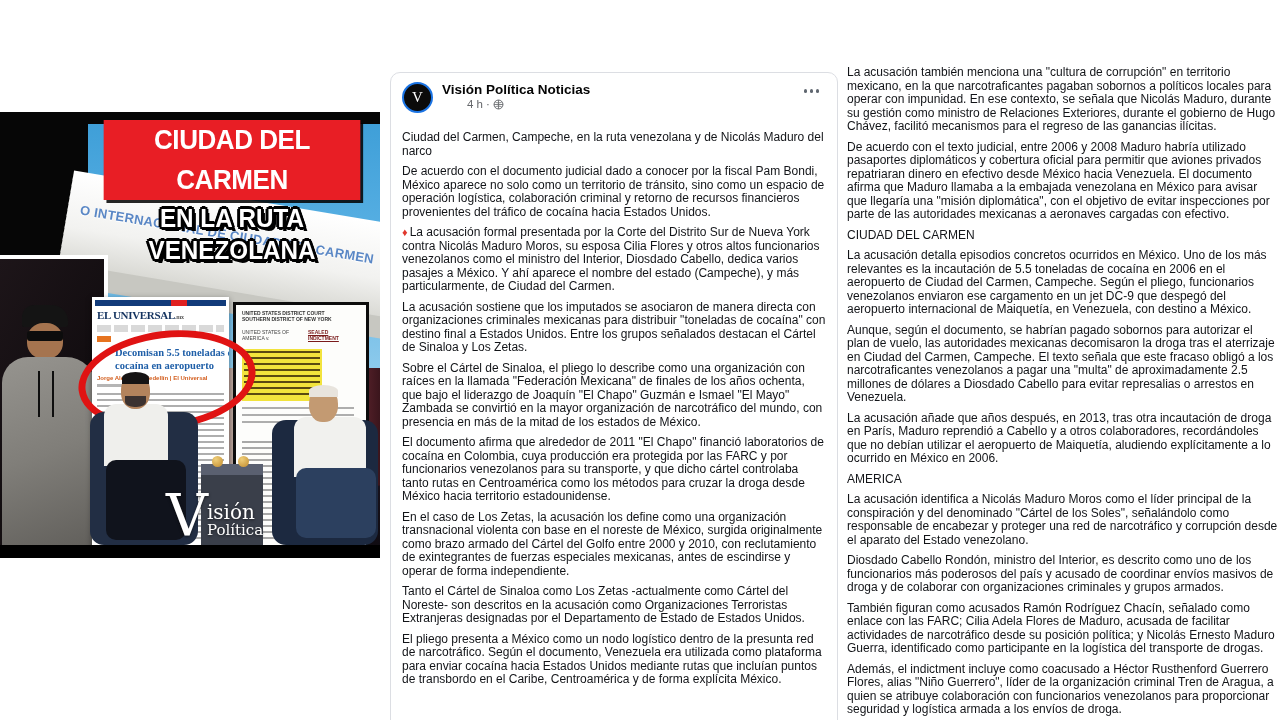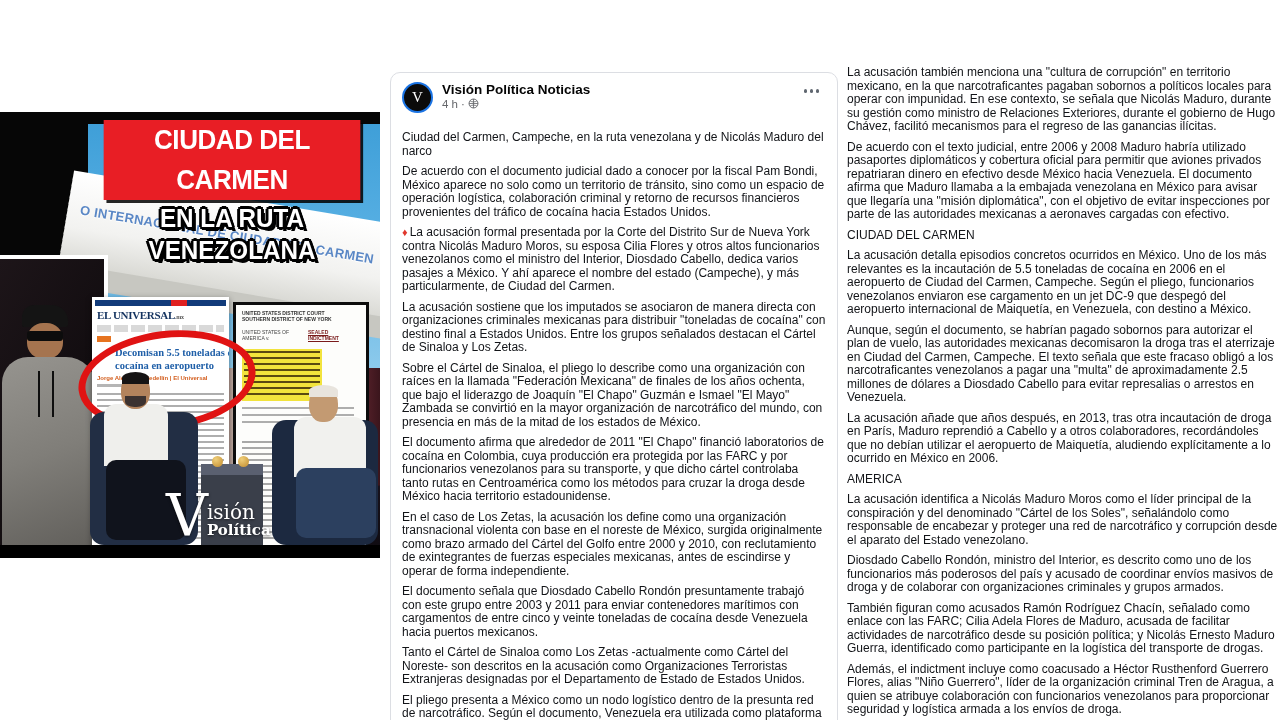--- a/index.html
+++ b/index.html
@@ -90,32 +90,32 @@
   .cube{position:absolute;left:201px;top:352px;width:62px;height:81px;z-index:7;
     background:linear-gradient(180deg,#5a6070 0 13%,#3a3f4a 13% 100%);}
   .bell{position:absolute;top:344px;width:11px;height:11px;border-radius:50%;z-index:8;
     background:radial-gradient(circle at 35% 30%,#f0cf7a,#c08a2d);}
   .bell.b1{left:212px;} .bell.b2{left:238px;}
   .watermark{position:absolute;left:166px;top:376px;z-index:9;color:#fff;font-family:"DejaVu Serif","Liberation Serif",serif;
     text-shadow:0 1px 3px rgba(0,0,0,.6);display:flex;}
   .wm-v{font-size:58px;line-height:54px;}
   .wm-rest{display:flex;flex-direction:column;margin:14px 0 13px -1px;}
   .wm-l1{font-size:20px;line-height:20px;}
-  .wm-l2{font-size:15px;line-height:16px;font-weight:bold;}
+  .wm-l2{font-size:15px;line-height:16px;}
   .bottom-strip{position:absolute;left:0;top:433px;width:380px;height:13px;background:#000;z-index:10;}
   
   .card{position:absolute;left:390px;top:72px;width:448px;height:700px;background:#fff;
     border:1px solid #dcdee3;border-radius:10px;box-sizing:border-box;}
   .ph{position:relative;padding:9px 12px 0 11px;height:42px;}
   .avatar{position:absolute;left:11px;top:9px;width:31px;height:31px;border-radius:50%;background:#0b0b0b;
     border:2px solid #1b74e4;box-sizing:border-box;display:flex;align-items:center;justify-content:center;
     color:#fff;font-family:"Liberation Serif",serif;font-size:15px;cursor:pointer;}
   .hmeta{margin-left:40px;}
   .author{font-size:13.5px;font-weight:700;color:#050505;line-height:16px;cursor:pointer;}
-  .sub{display:flex;gap:3px;font-size:11.5px;color:#65676b;line-height:13px;}
+  .sub{display:flex;align-items:center;gap:3px;font-size:11.5px;color:#65676b;line-height:13px;margin-left:25px;}
   .dots{position:absolute;right:14px;top:12px;display:flex;gap:2.5px;cursor:pointer;padding:4px;}
   .dots i{width:3.5px;height:3.5px;border-radius:50%;background:#606770;}
   .ptext{padding:7px 11px 0 11px;font-size:12px;line-height:13.5px;color:#121418;}
   .ptext p{margin:0 0 7px 0;}
   .lead-diamond{color:#e0382d;font-size:11px;margin-right:2px;}
   .col2{position:absolute;left:846px;top:66px;width:434px;font-size:12px;line-height:13.5px;color:#121418;box-sizing:border-box;padding-right:2px;}
   .col2 p{margin:0 0 7px 1px;}
   .globe{flex:0 0 auto;}
 </style>
 </head>
@@ -215,21 +215,20 @@
   </div>
   <div class="ptext">
 
   <p><span>Ciudad del Carmen, Campeche, en la ruta venezolana y de Nicolás Maduro del narco</span></p>
       <p><span>De acuerdo con el documento judicial dado a conocer por la fiscal Pam Bondi, México aparece no solo como un territorio de tránsito, sino como un espacio de operación logística, colaboración criminal y retorno de recursos financieros provenientes del tráfico de cocaína hacia Estados Unidos.</span></p>
       <p><span class="lead-diamond">♦</span><span>La acusación formal presentada por la Corte del Distrito Sur de Nueva York contra Nicolás Maduro Moros, su esposa Cilia Flores y otros altos funcionarios venezolanos como el ministro del Interior, Diosdado Cabello, dedica varios pasajes a México. Y ahí aparece el nombre del estado (Campeche), y más particularmente, de Ciudad del Carmen.</span></p>
       <p><span>La acusación sostiene que los imputados se asociaron de manera directa con organizaciones criminales mexicanas para distribuir "toneladas de cocaína" con destino final a Estados Unidos. Entre los grupos señalados destacan el Cártel de Sinaloa y Los Zetas.</span></p>
       <p><span>Sobre el Cártel de Sinaloa, el pliego lo describe como una organización con raíces en la llamada "Federación Mexicana" de finales de los años ochenta, que bajo el liderazgo de Joaquín "El Chapo" Guzmán e Ismael "El Mayo" Zambada se convirtió en la mayor organización de narcotráfico del mundo, con presencia en más de la mitad de los estados de México.</span></p>
       <p><span>El documento afirma que alrededor de 2011 "El Chapo" financió laboratorios de cocaína en Colombia, cuya producción era protegida por las FARC y por funcionarios venezolanos para su transporte, y que dicho cártel controlaba tanto rutas en Centroamérica como los métodos para cruzar la droga desde México hacia territorio estadounidense.</span></p>
       <p><span>En el caso de Los Zetas, la acusación los define como una organización transnacional violenta con base en el noreste de México, surgida originalmente como brazo armado del Cártel del Golfo entre 2000 y 2010, con reclutamiento de exintegrantes de fuerzas especiales mexicanas, antes de escindirse y operar de forma independiente.</span></p>
-      <p><span>El documento señala que Diosdado Cabello Rondón presuntamente trabajó con este grupo entre 2003 y 2011 para enviar contenedores marítimos con cargamentos de entre cinco y veinte toneladas de cocaína desde Venezuela hacia puertos mexicanos.</span></p>
       <p><span>Tanto el Cártel de Sinaloa como Los Zetas -actualmente como Cártel del Noreste- son descritos en la acusación como Organizaciones Terroristas Extranjeras designadas por el Departamento de Estado de Estados Unidos.</span></p>
       <p><span>El pliego presenta a México como un nodo logístico dentro de la presunta red de narcotráfico. Según el documento, Venezuela era utilizada como plataforma para enviar cocaína hacia Estados Unidos mediante rutas que incluían puntos de transbordo en el Caribe, Centroamérica y de forma explícita México.</span></p>
     </div>
 </div>
 
 <div class="col2">
 
 <p><span>La acusación también menciona una "cultura de corrupción" en territorio mexicano, en la que narcotraficantes pagaban sobornos a políticos locales para operar con impunidad. En ese contexto, se señala que Nicolás Maduro, durante su gestión como ministro de Relaciones Exteriores, durante el gobierno de Hugo Chávez, facilitó mecanismos para el regreso de las ganancias ilícitas.</span></p>
     <p><span>De acuerdo con el texto judicial, entre 2006 y 2008 Maduro habría utilizado pasaportes diplomáticos y cobertura oficial para permitir que aviones privados repatriaran dinero en efectivo desde México hacia Venezuela. El documento afirma que Maduro llamaba a la embajada venezolana en México para avisar que llegaría una "misión diplomática", con el objetivo de evitar inspecciones por parte de las autoridades mexicanas a aeronaves cargadas con efectivo.</span></p>
     <p><span>CIUDAD DEL CARMEN</span></p>

